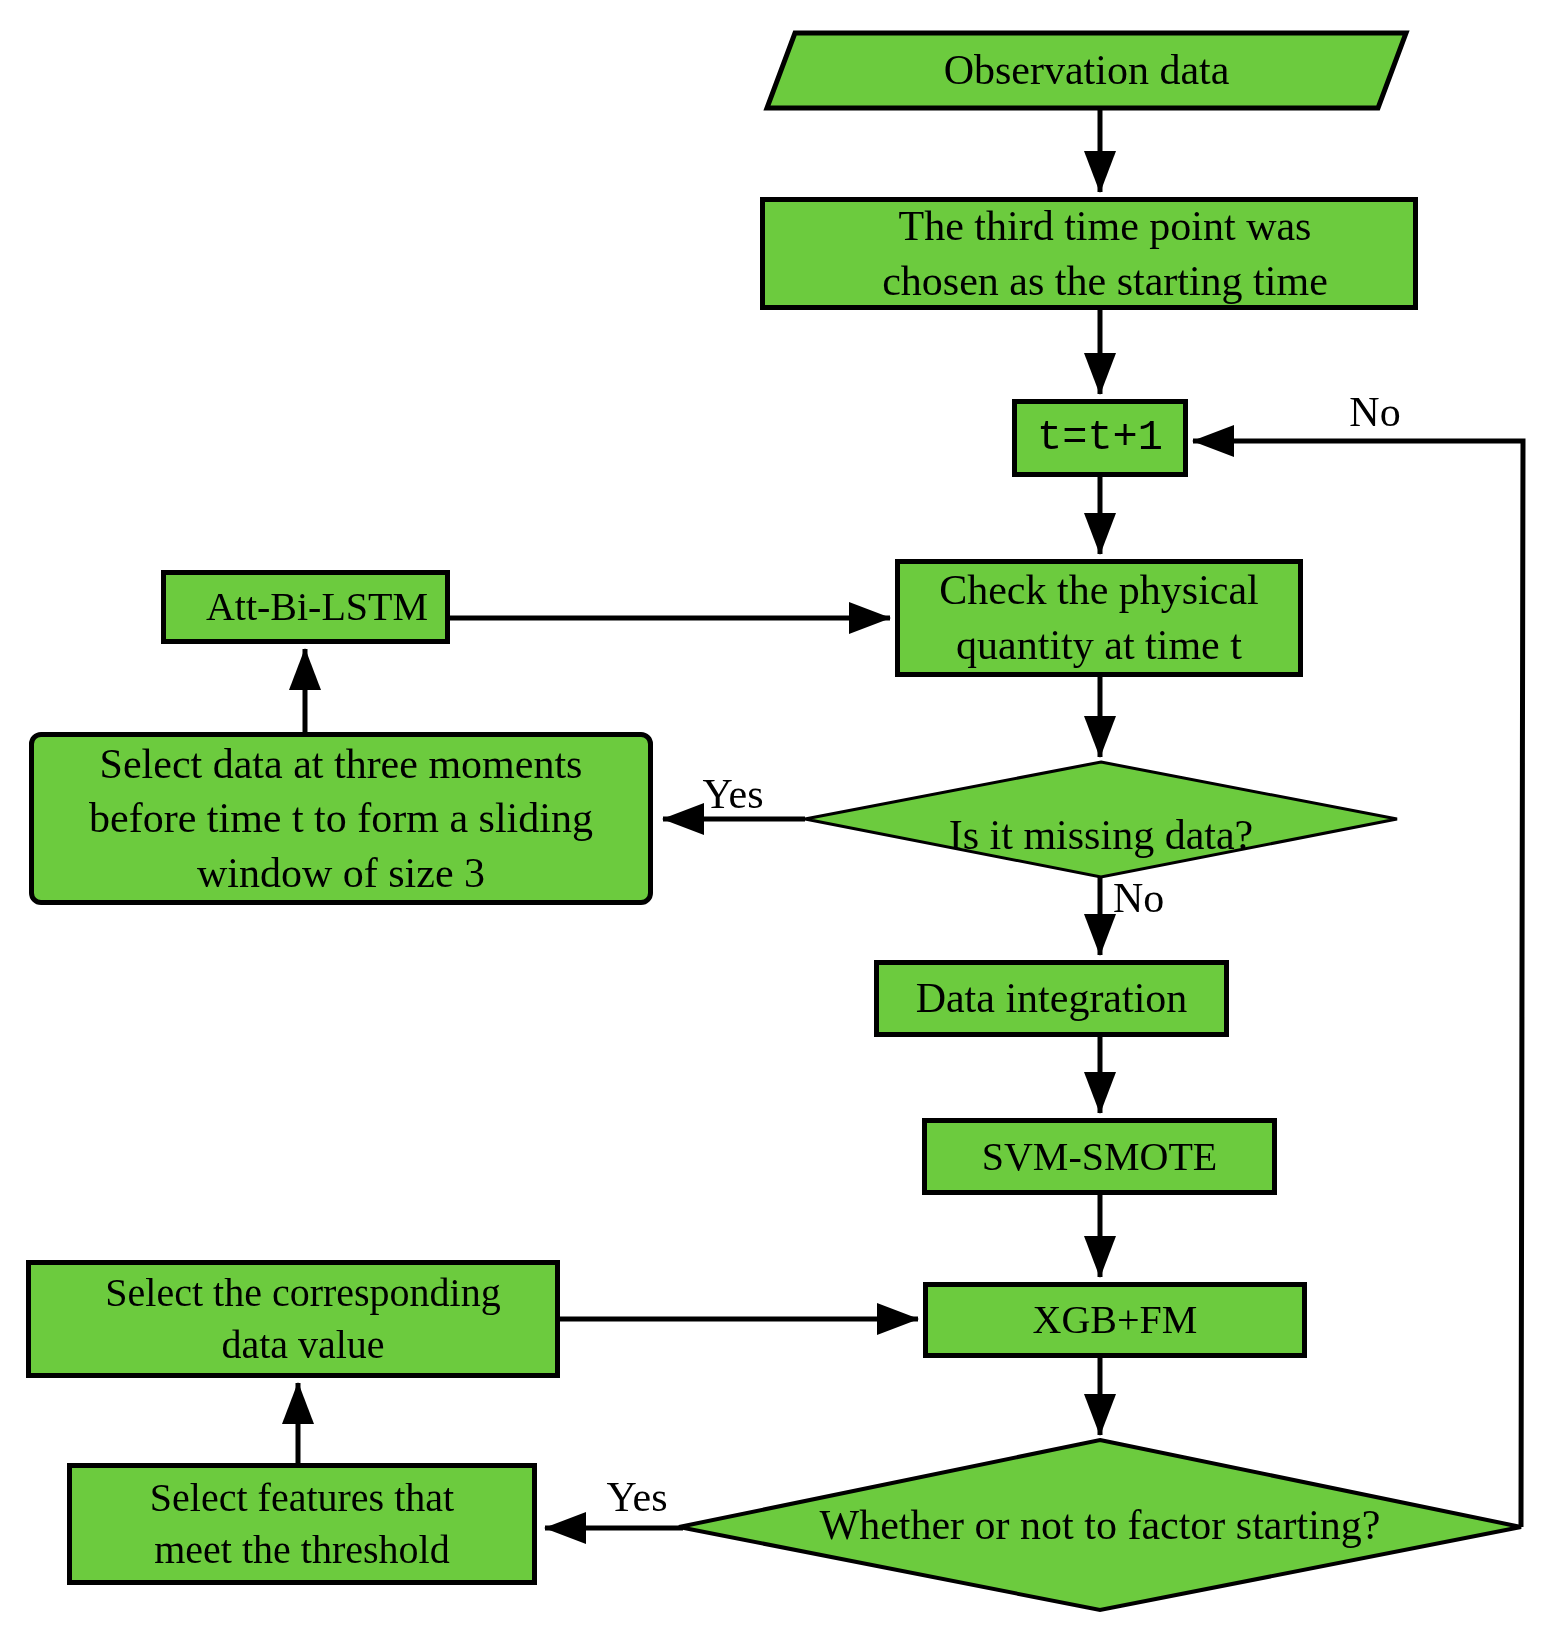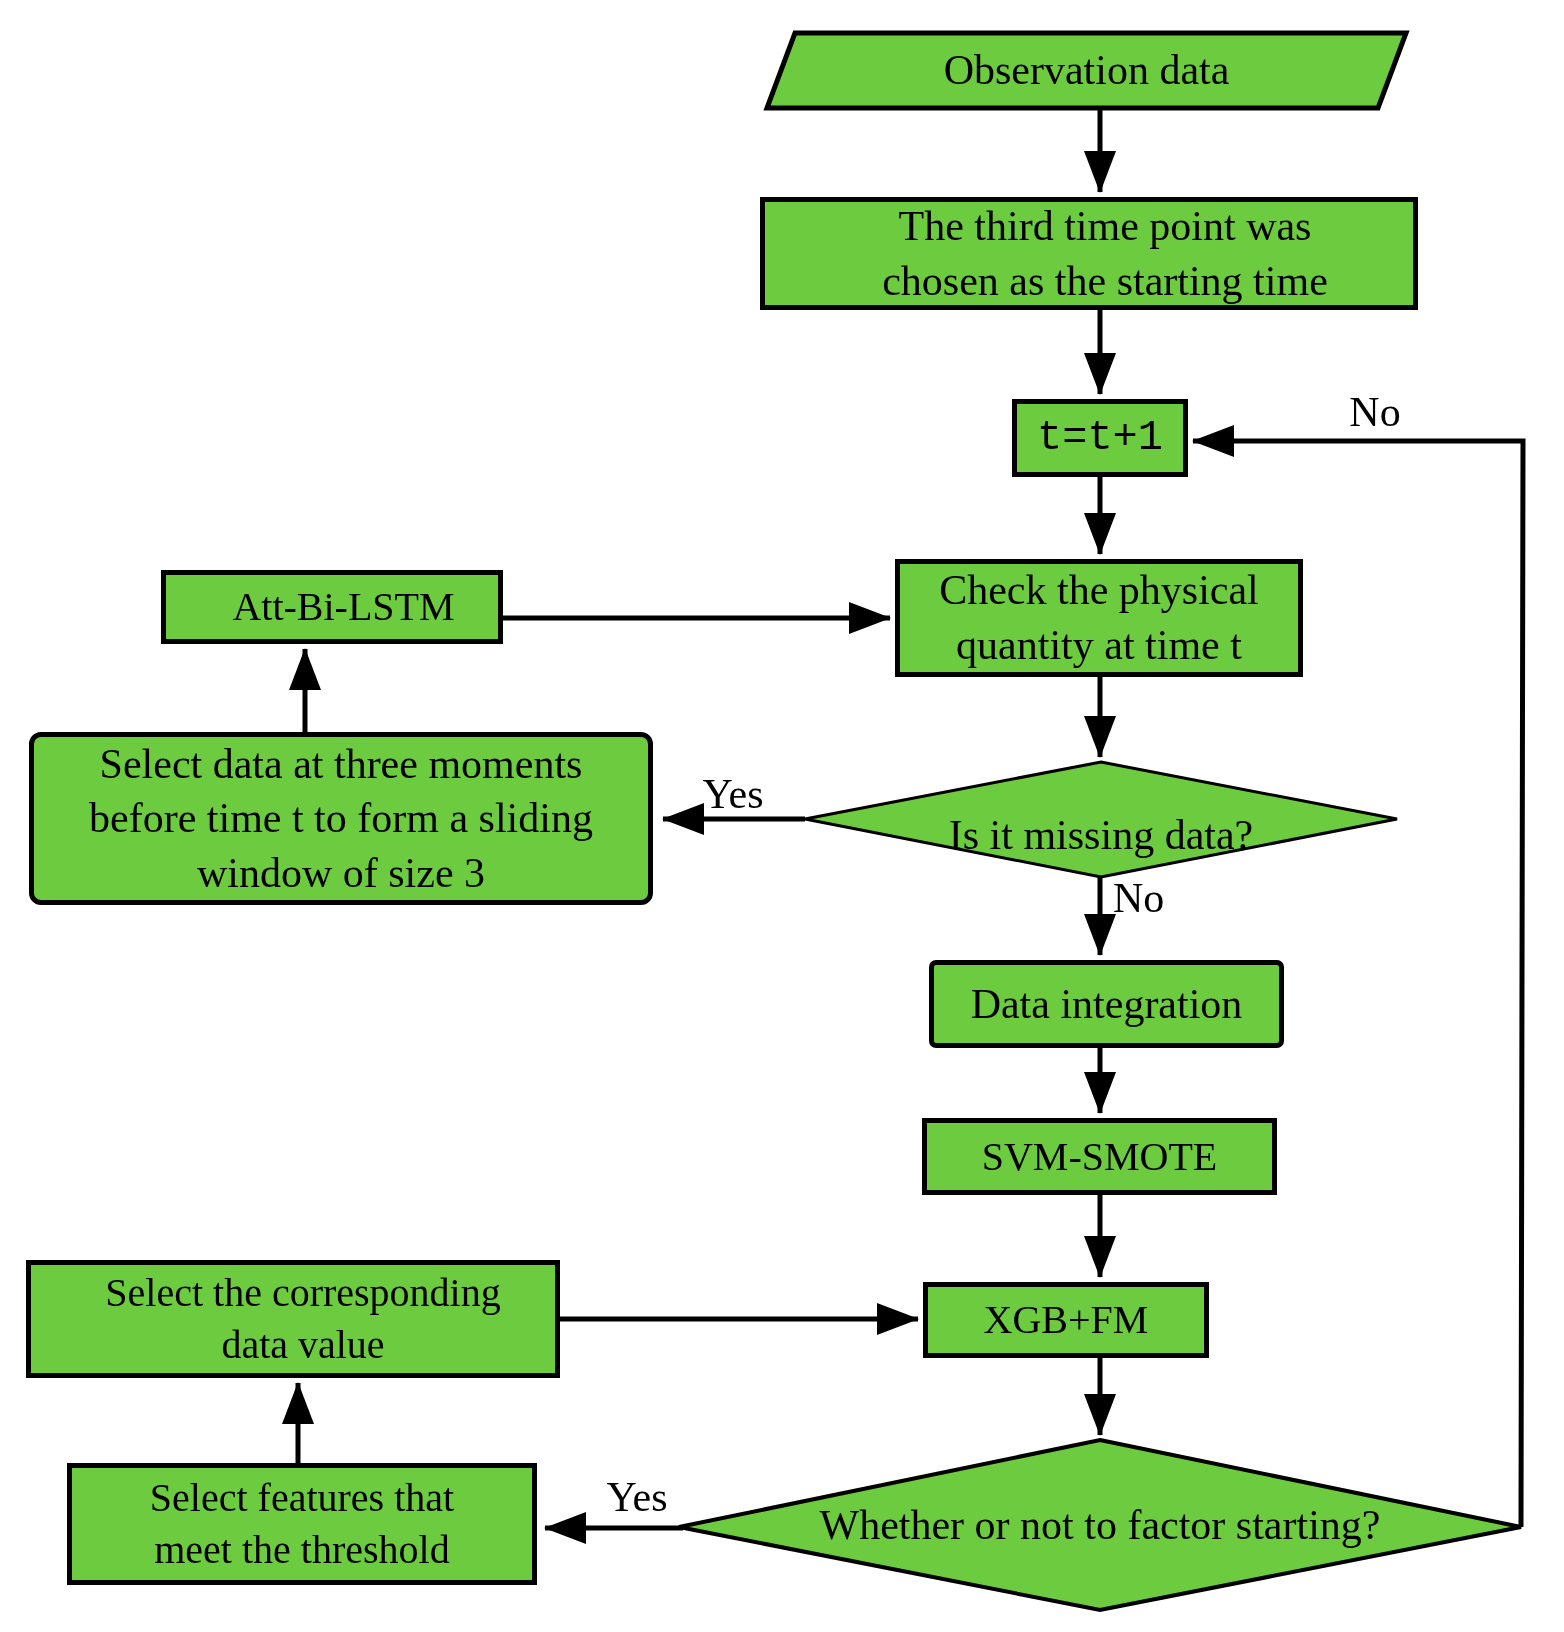--- a/index.html
+++ b/index.html
@@ -108,34 +108,34 @@
   </svg>
 
   <div class="node" style="left:760px; top:197px; width:658px; height:113px;padding-left:32px;">The third time point was
 chosen as the starting time</div>
 
   <div class="node" style="left:1012px; top:399px; width:176px; height:78px;font-family:Liberation Mono, monospace;">t=t+1</div>
 
   <div class="node" style="left:895px; top:559px; width:408px; height:118px;">Check the physical
 quantity at time t</div>
 
-  <div class="node fs40" style="left:161px; top:570px; width:342px; height:74px;padding-left:23px;">Att-Bi-LSTM</div>
+  <div class="node fs40" style="left:161px; top:570px; width:289px; height:74px;padding-left:23px;">Att-Bi-LSTM</div>
 
   <div class="node" style="left:29px; top:732px; width:624px; height:173px;border-radius:12px;">Select data at three moments
 before time t to form a sliding
 window of size 3</div>
 
-  <div class="node" style="left:929px; top:960px; width:355px; height:88px;border-radius:7px;">Data integration</div>
+  <div class="node" style="left:874px; top:960px; width:355px; height:77px;">Data integration</div>
 
   <div class="node fs40" style="left:922px; top:1118px; width:355px; height:77px;">SVM-SMOTE</div>
 
   <div class="node fs40" style="left:26px; top:1260px; width:534px; height:118px;padding-left:20px;">Select the corresponding
 data value</div>
 
-  <div class="node fs40" style="left:923px; top:1282px; width:286px; height:76px;">XGB+FM</div>
+  <div class="node fs40" style="left:923px; top:1282px; width:384px; height:76px;">XGB+FM</div>
 
   <div class="node fs40" style="left:67px; top:1463px; width:470px; height:122px;">Select features that
 meet the threshold</div>
 
   <div class="shape-label" style="left:767px; top:33px; width:639px; height:75px;">Observation data</div>
 
   <div class="shape-label" style="left:805px; top:778px; width:592px; height:115px;">Is it missing data?</div>
 
   <div class="shape-label" style="left:679px; top:1440px; width:842px; height:170px;">Whether or not to factor starting?</div>
 

